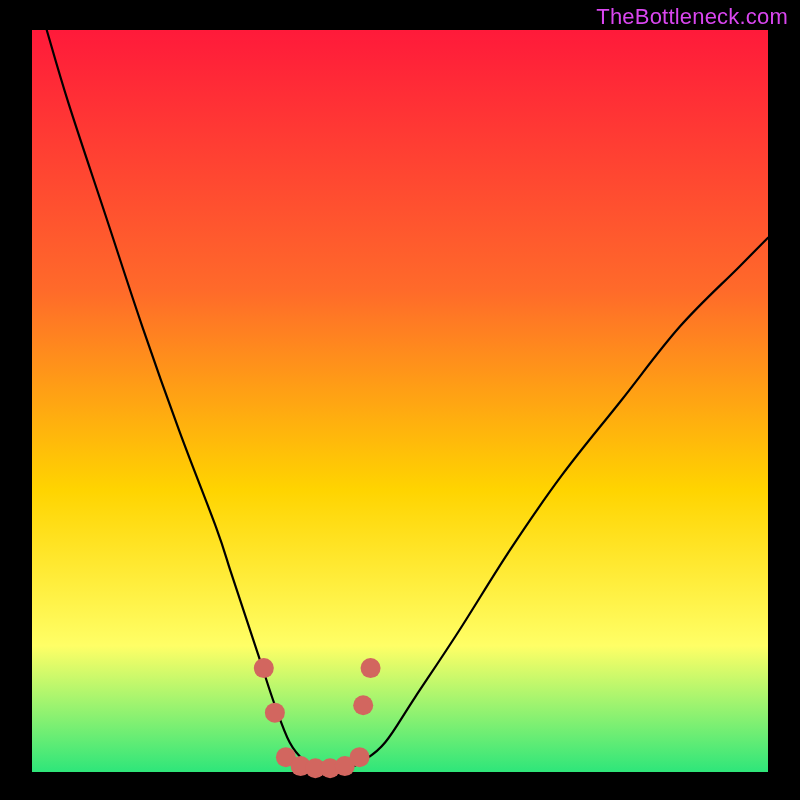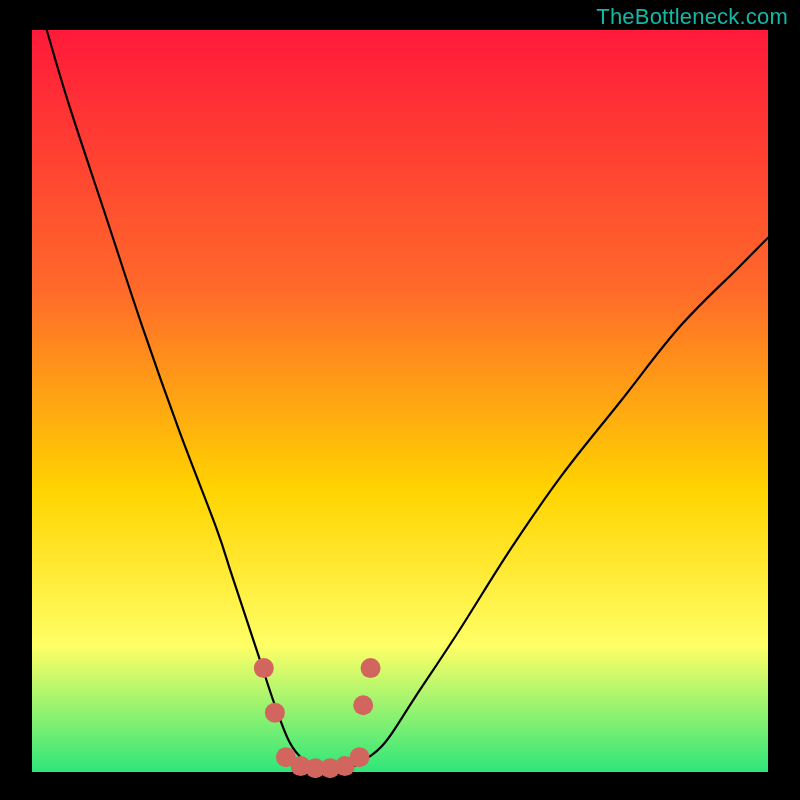--- a/index.html
+++ b/index.html
@@ -14,21 +14,21 @@
   .stage {
     position: relative;
     width: 800px;
     height: 800px;
     background: #000;
   }
   .watermark {
     position: absolute;
     top: 4px;
     right: 12px;
-    color: #14b8a6;
+    color: #d946ef;
     font-size: 22px;
     font-weight: 500;
     letter-spacing: 0.2px;
     z-index: 10;
   }
   svg.plot {
     position: absolute;
     left: 0;
     top: 0;
   }

